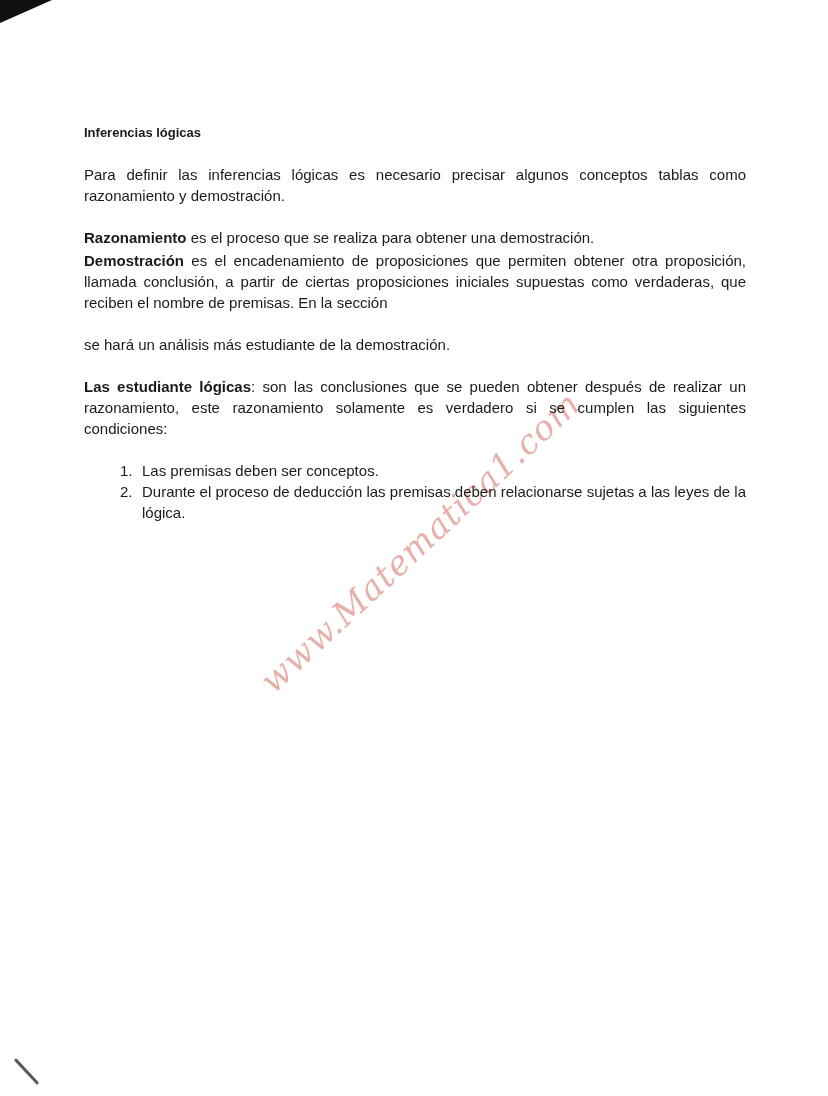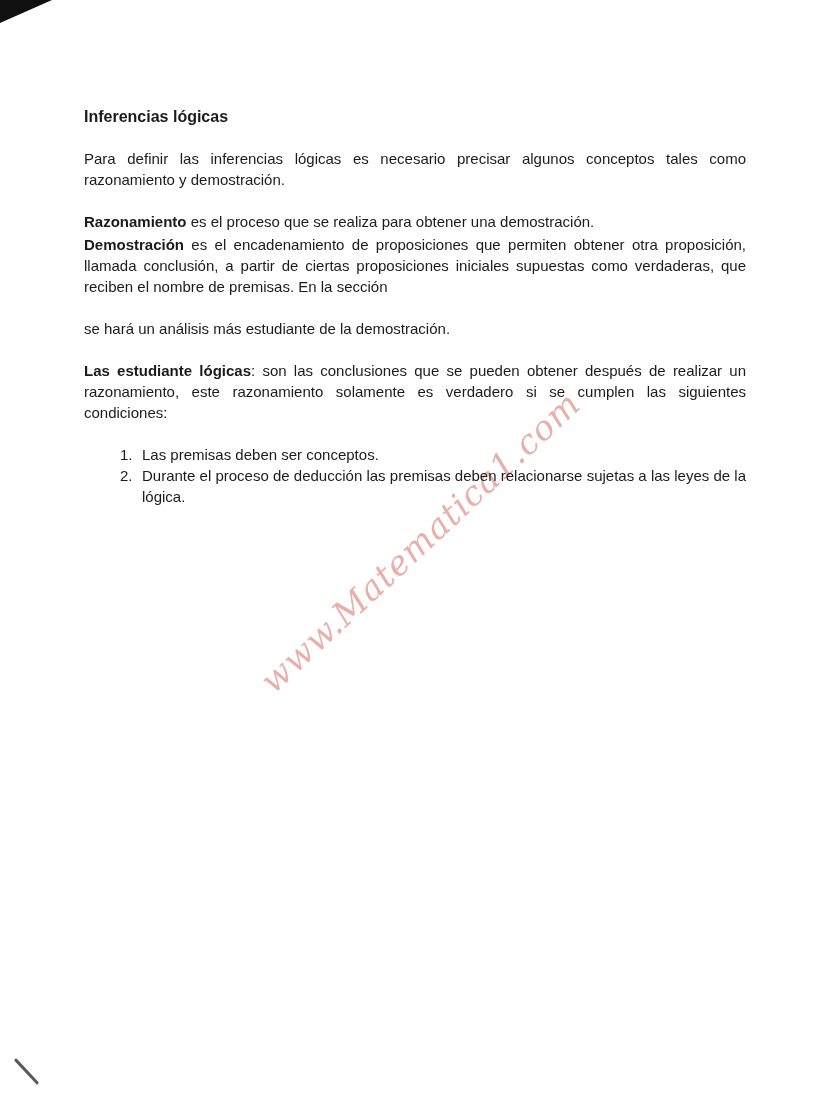--- a/index.html
+++ b/index.html
@@ -46,23 +46,23 @@
     position: absolute;
     left: 84px;
     right: 82px;
     top: 106px;
     color: #1b1b1b;
     font-size: 15px;
     line-height: 21px;
   }
   .doc-title {
     font-weight: bold;
-    font-size: 16px;
+    font-size: 13px;
     line-height: 21px;
-    margin: 0 0 21px 0;
+    margin: 16px 0 21px 0;
   }
   .para {
     margin: 0 0 21px 0;
     text-align: justify;
   }
   .para.tight { margin-bottom: 2px; }
   .bold { font-weight: bold; }
   ol.conditions {
     list-style: none;
     margin: 0 0 21px 0;
@@ -86,21 +86,21 @@
 
   <div class="corner-fold"></div>
   <div class="pen-mark"></div>
 
   <div class="watermark">www.Matematica1.com</div>
 
   <div class="content">
 
     <div class="doc-title">Inferencias lógicas</div>
 
-    <p class="para">Para definir las inferencias lógicas es necesario precisar algunos conceptos tales como razonamiento y demostración.</p>
+    <p class="para">Para definir las inferencias lógicas es necesario precisar algunos conceptos tablas como razonamiento y demostración.</p>
 
     <p class="para tight"><span class="bold">Razonamiento</span><span> es el proceso que se realiza para obtener una demostración.</span></p>
 
     <p class="para"><span class="bold">Demostración</span><span> es el encadenamiento de proposiciones que permiten obtener otra proposición, llamada conclusión, a partir de ciertas proposiciones iniciales supuestas como verdaderas, que reciben el nombre de premisas. En la sección</span></p>
 
     <p class="para">se hará un análisis más estudiante de la demostración.</p>
 
     <p class="para"><span class="bold">Las estudiante lógicas</span><span>: son las conclusiones que se pueden obtener después de realizar un razonamiento, este razonamiento solamente es verdadero si se cumplen las siguientes condiciones:</span></p>
 
     <ol class="conditions">

